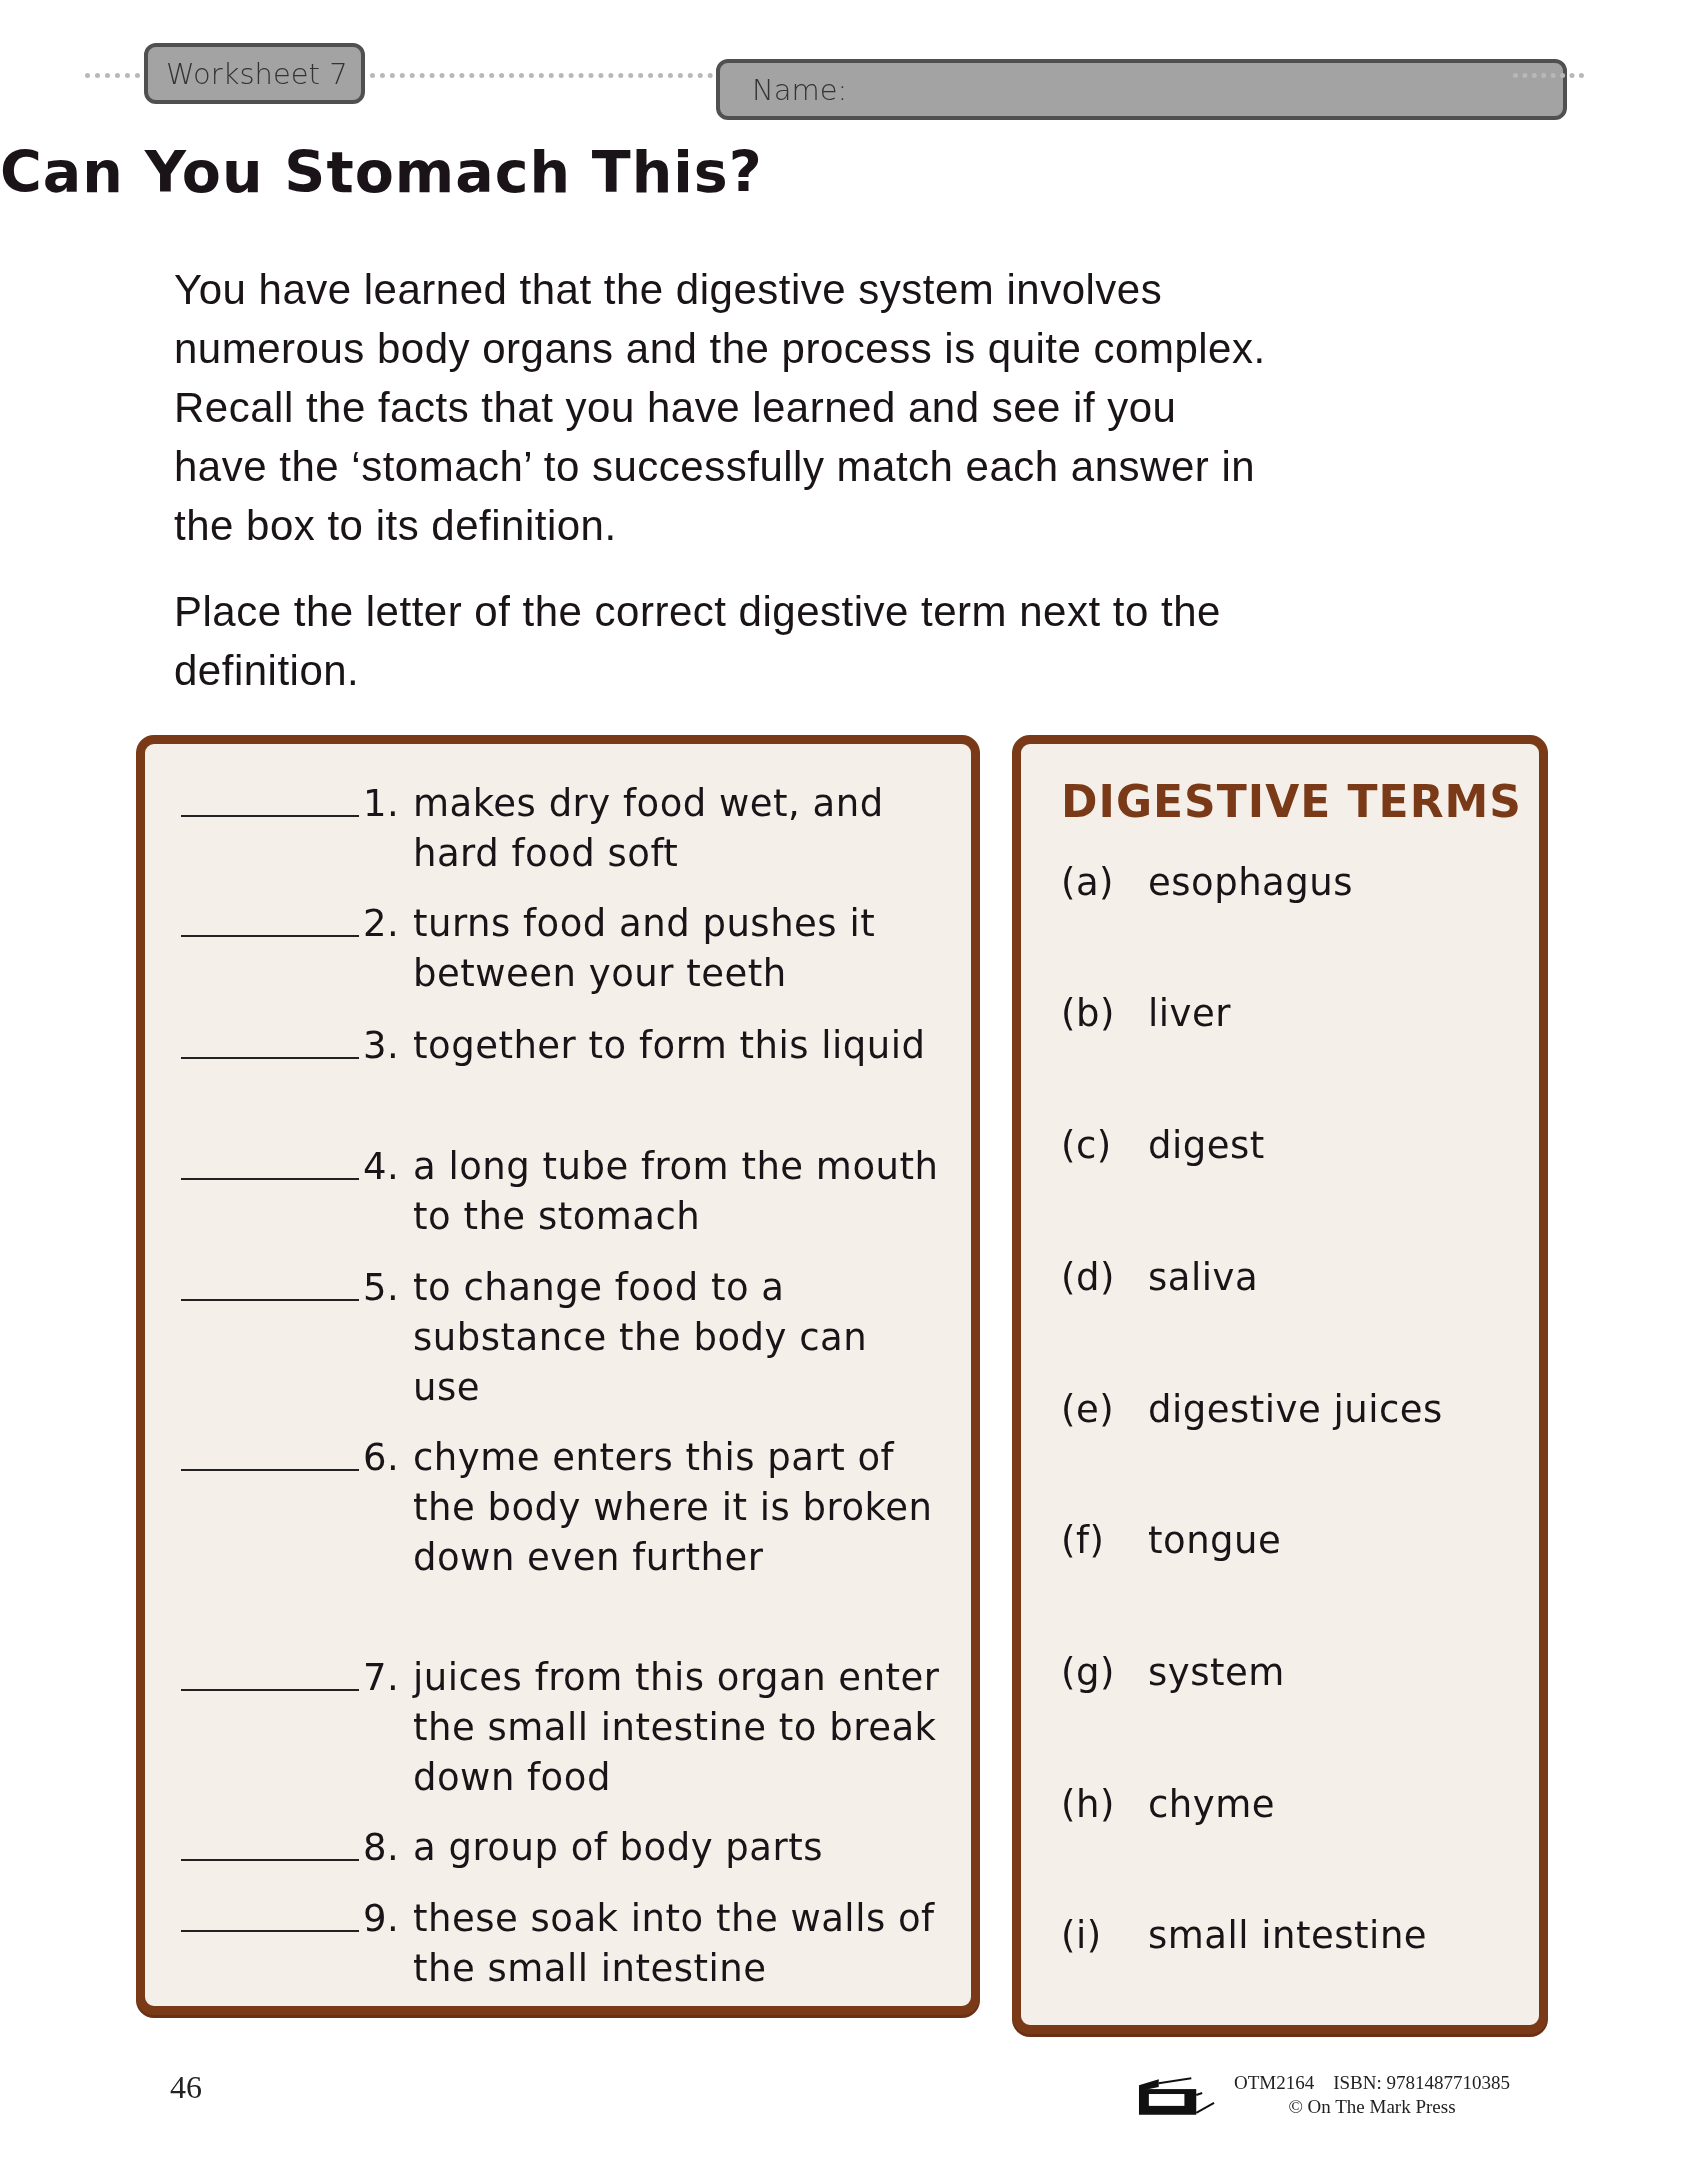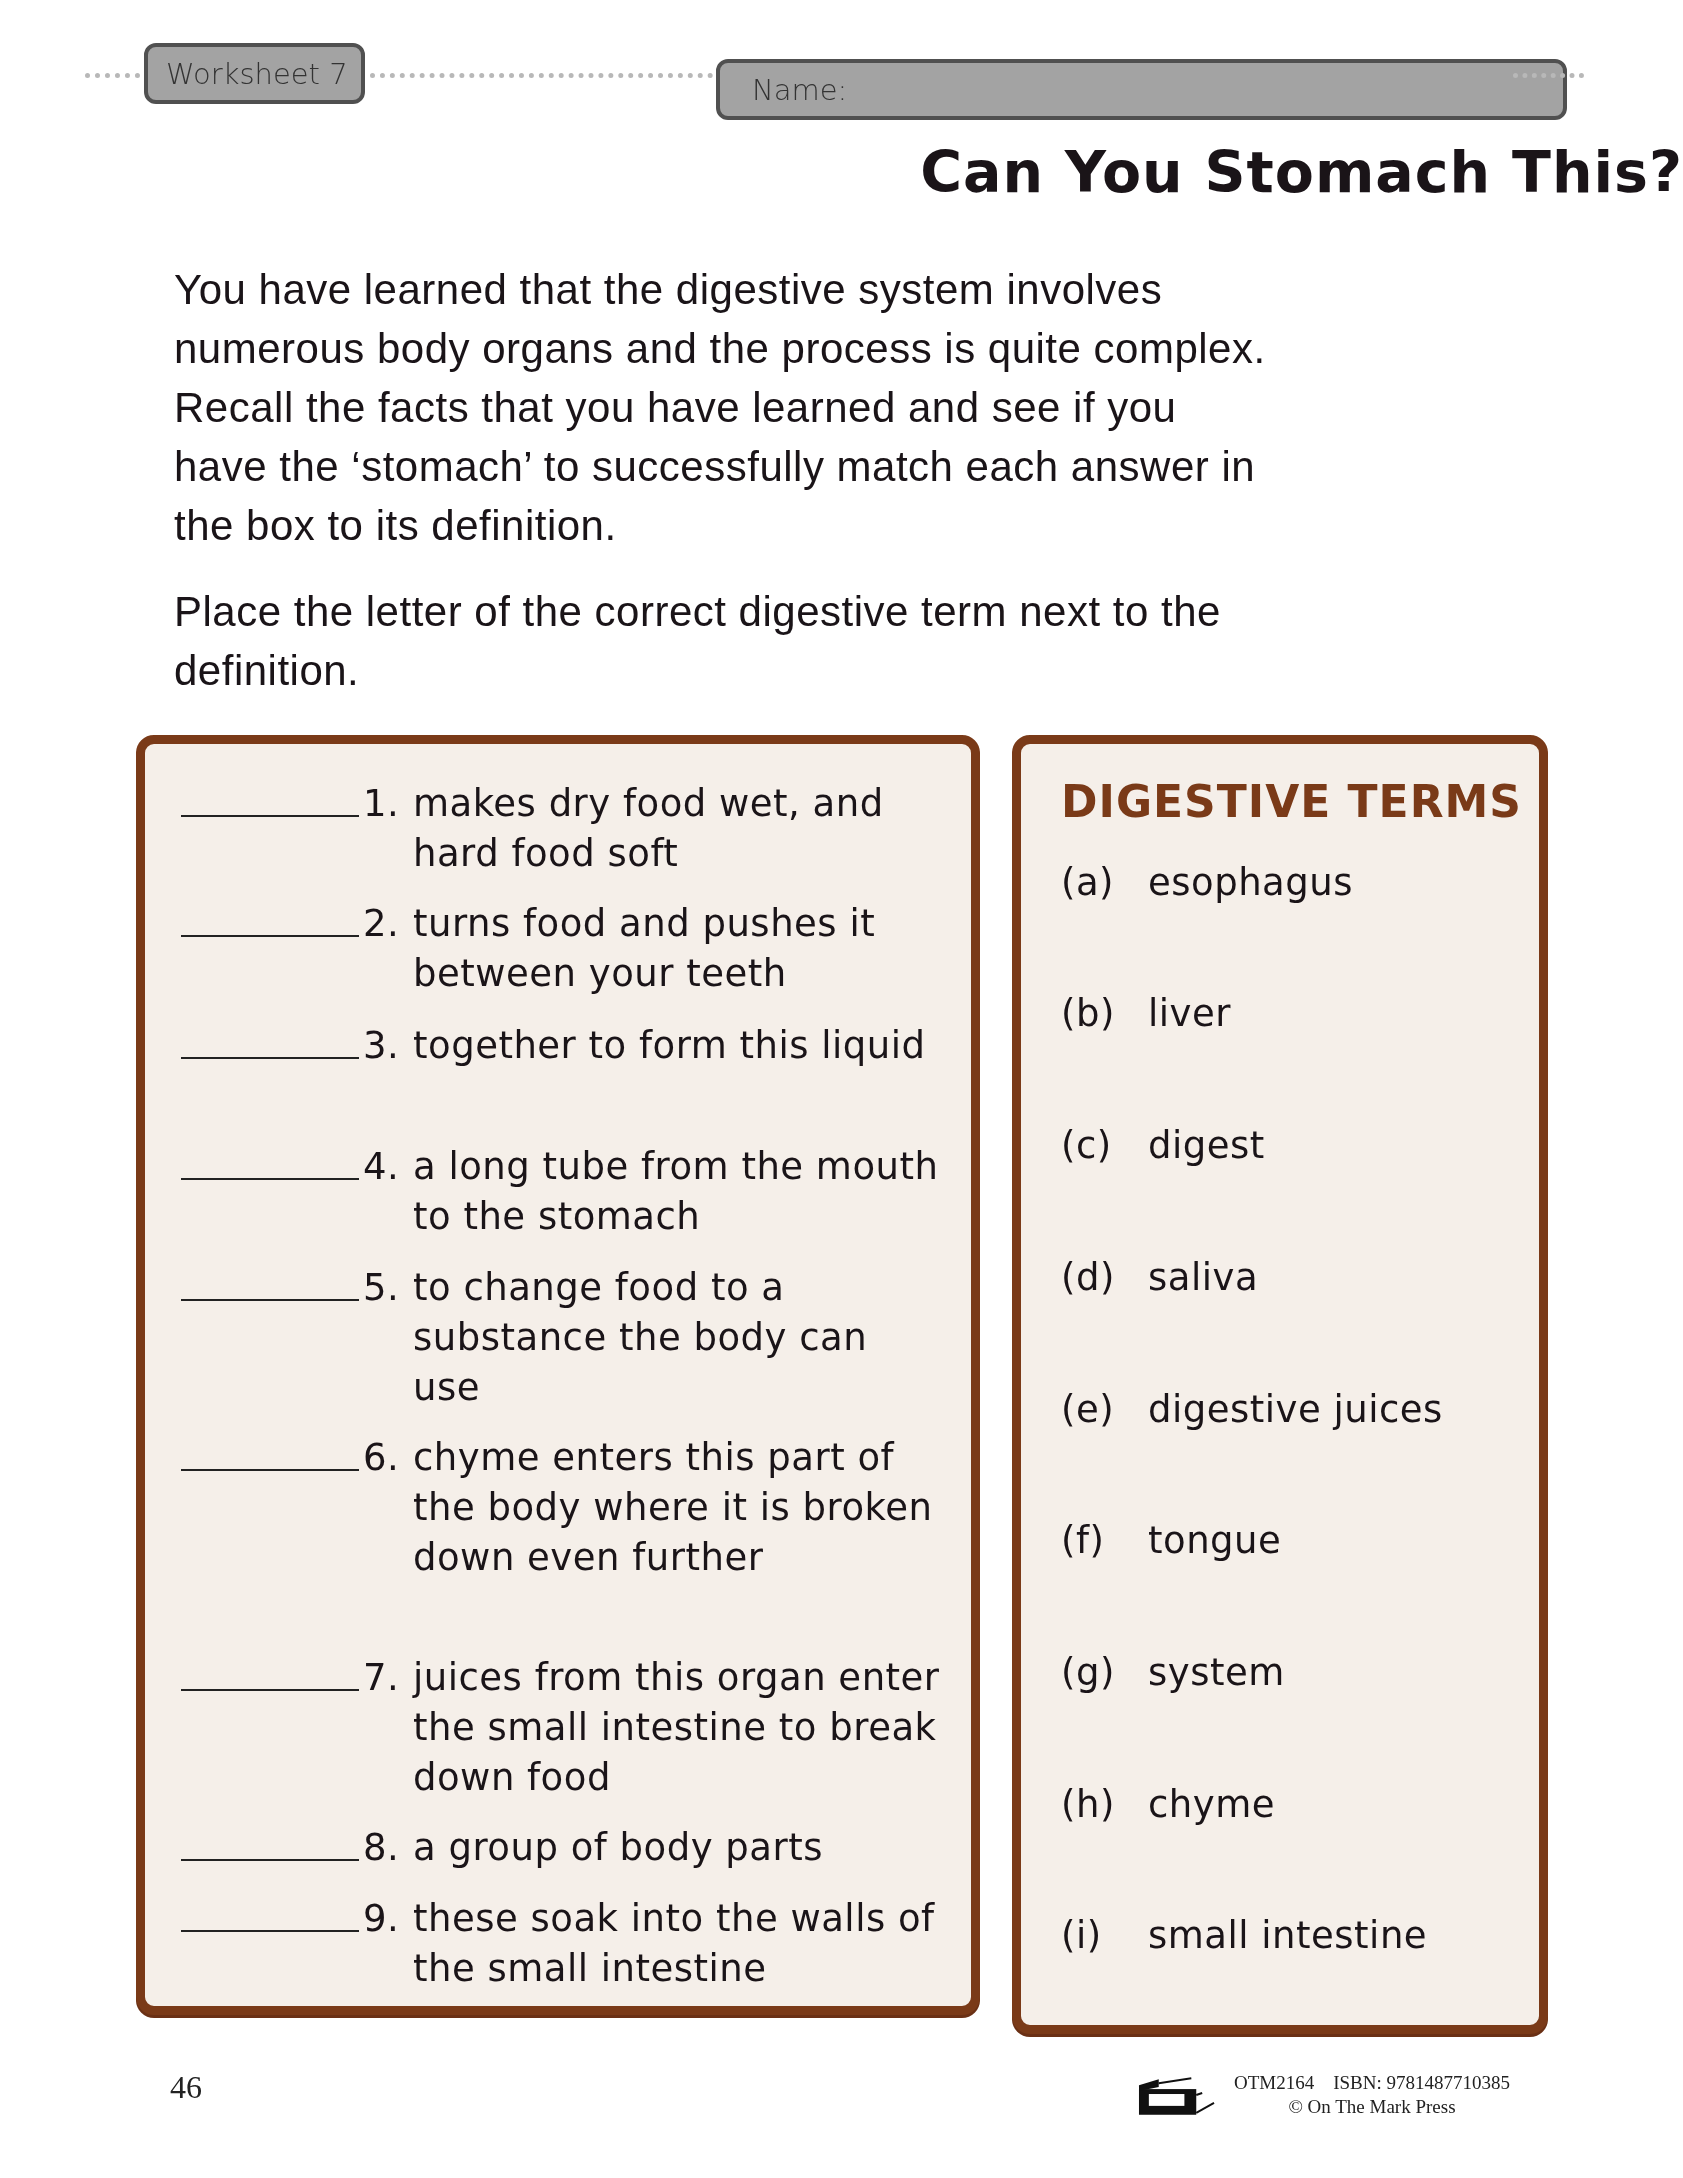--- a/index.html
+++ b/index.html
@@ -1,21 +1,21 @@
 <!DOCTYPE html>
 <html><head>
 <meta charset="utf-8">
 <style>
   html, body { margin:0; padding:0; }
   body { width:1683px; height:2178px; background:#ffffff; position:relative; overflow:hidden;
          font-family:"DejaVu Sans", sans-serif; color:#1a1418; }
   .dots { position:absolute; top:73px; height:0; border-top:5px dotted #b8b8b8; }
   .pill { position:absolute; border:4px solid #505050; border-radius:12px; background:#a3a3a3; box-sizing:border-box;
           font-family:"DejaVu Sans", sans-serif; font-size:29px; color:#333; font-weight:300; display:flex; align-items:center; }
-  .title { position:absolute; left:0; width:1683px; top:139px; text-align:right; font-size:57px; font-weight:bold;
+  .title { position:absolute; left:0; width:1683px; top:139px; text-align:left; font-size:57px; font-weight:bold;
            letter-spacing:1px; color:#1a1418; font-family:"DejaVu Sans", sans-serif; }
   .para { position:absolute; left:174px; width:1366px; font-size:42px; line-height:59px; color:#1a1418;
           font-family:Liberation Sans, sans-serif; font-weight:normal; letter-spacing:0.5px; }
   .box { position:absolute; border:9px solid #7a3a18; border-radius:18px; background:#f5efe9; box-sizing:border-box;
          box-shadow: 0 3px 0 #6a3015; }
   .def { position:absolute; left:36px; display:flex; font-size:37px; line-height:50px; color:#1a1418; letter-spacing:0.5px; }
   .blank { width:178px; border-bottom:2px solid #222; height:36px; flex:none; margin-right:4px; }
   .num { flex:none; width:50px; }
   .deftext { width:554px; }
   .terms-title { position:absolute; left:40px; top:32px; font-size:44px; font-weight:bold; color:#7a3a18; letter-spacing:1px; }

